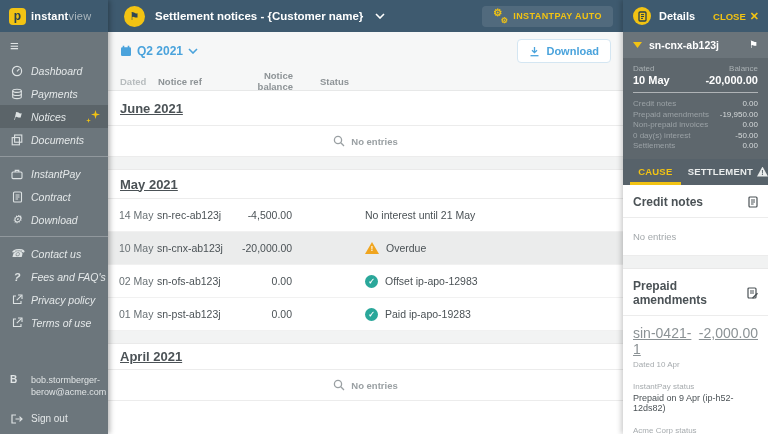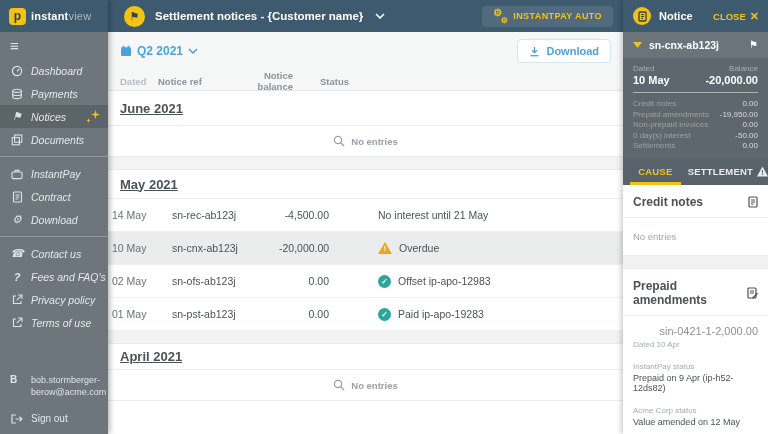--- a/index.html
+++ b/index.html
@@ -77,25 +77,25 @@
   .c-status, .cell-status { padding-left:27px; }
 
   .content { flex:1; background:#fff; border-top:1px solid #e7e8e8; overflow:hidden; }
   .sec-title { height:35px; display:flex; align-items:center; padding-left:12px;
     font-size:13px; font-weight:bold; color:#4b5256; border-bottom:1px solid #ececec;text-decoration:underline; }
   .sec-title.compact { height:26px; }
   .empty-row { height:31px; display:flex; align-items:center; justify-content:center; gap:6px;
     font-size:9.5px; font-weight:bold; color:#9aa0a3; border-bottom:1px solid #ececec; }
   .band { height:13px; background:#f2f3f3; border-bottom:1px solid #eaeaea; }
   .trow { height:33px; display:grid; grid-template-columns:38px 85px 50px 1fr;
-    padding-left:4px; align-items:center; font-size:10.5px; color:#4b5256;
-    border-bottom:1px solid #f1f1f1; cursor:pointer;gap:22px; }
+    padding-left:11px; align-items:center; font-size:10.5px; color:#4b5256;
+    border-bottom:1px solid #f1f1f1; cursor:pointer; }
   .trow.selected { background:var(--selected-row,#ebecec); }
   .cell-dated { color:#687074; }
-  .cell-status { display:flex; align-items:center; gap:7px; }
+  .cell-status { display:flex; align-items:center; gap:7px;margin-left:46px; }
   .ok-circle { width:13px; height:13px; border-radius:50%; flex:none;
     background:var(--success-teal,#2aa79a); color:#fff;
     display:flex; align-items:center; justify-content:center; }
   .ok-circle::after { content:"\2713"; font-size:8px; font-weight:bold; }
   .warn-tri { width:14px; height:12px; flex:none; position:relative;
     background:var(--warning-orange,#f0a51f); clip-path:polygon(50% 0,100% 100%,0 100%); }
   .warn-tri::after { content:"!"; position:absolute; left:0; right:0; top:3px;
     text-align:center; font-size:7px; font-weight:bold; color:#fff; }
 
   
@@ -136,21 +136,21 @@
   .tab .warn-tri::after { color:var(--tabbar-bg,#57626a); top:2.5px; }
 
   .panel-body { flex:1; display:flex; flex-direction:column; background:#fff; overflow:hidden; }
   .ps-header { flex:none; display:flex; align-items:center; padding:10px 10px 8px;
     font-size:12px; font-weight:bold; color:#4b5256; border-bottom:1px solid #ececec; }
   .ps-icon { margin-left:auto; color:#4b5256; display:flex; }
   .ps-empty { flex:none; padding:13px 10px; font-size:9.5px; color:#a3a8ab;
     border-bottom:1px solid #ececec; }
   .panel-band { flex:none; height:13px; background:#f1f2f2; border-bottom:1px solid #e9e9e9; }
   .amendment { flex:none; padding:9px 10px 12px; }
-  .am-top { display:flex; justify-content:flex-end; font-size:11px; color:#8b9295; }
+  .am-top { display:flex; justify-content:flex-end; font-size:14px; color:#8b9295;text-decoration:underline; }
   .am-dated { margin-top:3px; font-size:8px; color:#a6abae; }
   .am-label { margin-top:13px; font-size:8px; color:#a6abae; }
   .am-value { margin-top:2px; font-size:9px; color:#4b5256; }
 </style>
 </head>
 <body>
 
 <div class="app">
 
   <div class="sidebar">
@@ -386,21 +386,21 @@
   </div>
 
   <div class="panel">
     <div class="panel-header">
       <div class="details-circle">
         <svg width="9" height="11" viewBox="0 0 9 11">
             <rect x="1" y="1" width="7" height="9" rx="1" fill="none" stroke="#27404f" stroke-width="1.3"></rect>
             <path d="M3 3.6h3M3 5.5h3M3 7.4h2" stroke="#27404f" stroke-width="1"></path>
           </svg>
       </div>
-      <div class="panel-title">Notice</div>
+      <div class="panel-title">Details</div>
       <div class="close-btn">
         <span>CLOSE</span>
         <span class="close-x">✕</span>
       </div>
     </div>
 
     <div class="panel-top">
       <div class="notice-row">
         <span class="tri-down"></span>
         <span class="notice-ref">sn-cnx-ab123j</span>

